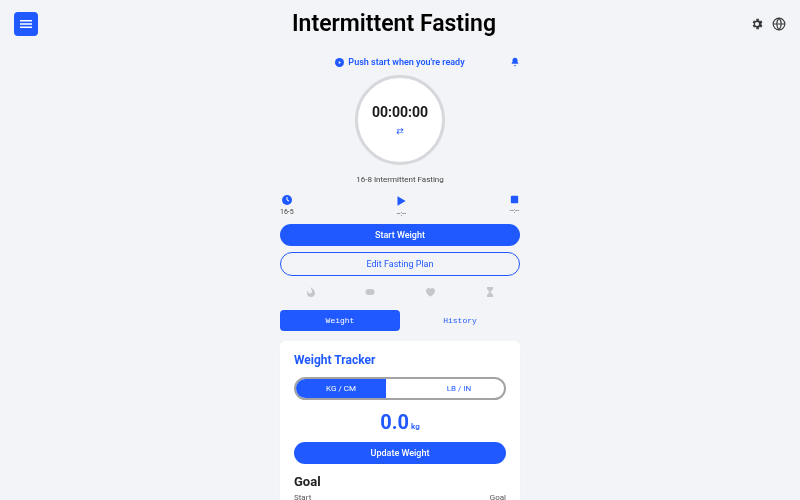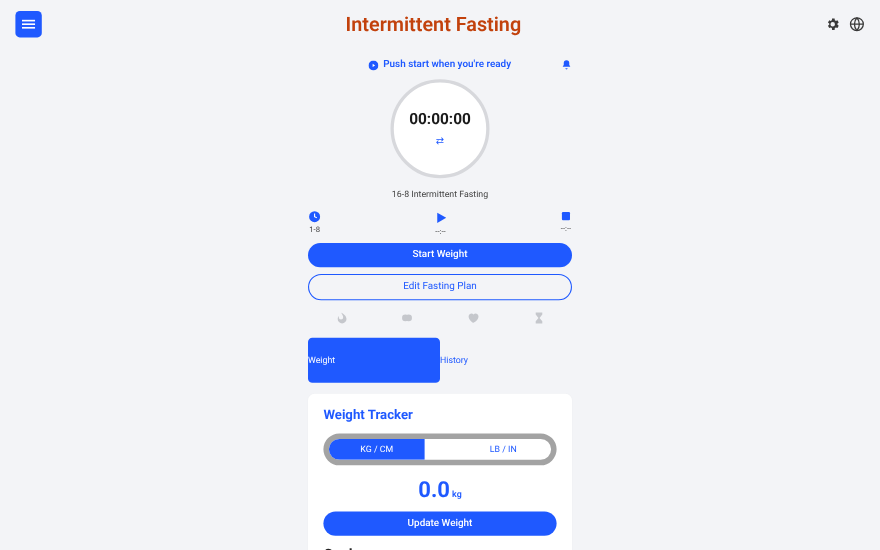--- a/index.html
+++ b/index.html
@@ -1,20 +1,20 @@
 <!DOCTYPE html>
 <html><head>
 <meta charset="utf-8">
 <style>
 * { margin: 0; padding: 0; box-sizing: border-box; font-family: -apple-system, BlinkMacSystemFont, "Segoe UI", Roboto, sans-serif; }
 body { background: #f3f4f7; height: 500px; width: 800px; overflow: hidden; }
 .topbar { display: flex; align-items: center; justify-content: space-between; padding: 10px 14px; }
 .hamburger { width: 24px; height: 24px; background: #1f59ff; border-radius: 4px; display: flex; align-items: center; justify-content: center; cursor: pointer; }
 .hamburger svg { width: 12px; height: 12px; }
-.title { font-size: 18px; font-weight: 600; color: #c2410c; }
+.title { font-size: 23px; font-weight: 600; color: #000000; }
 .topright { display: flex; gap: 8px; align-items: center; }
 .cogicon, .globe { width: 14px; height: 14px; color: #3a3a3a; cursor: pointer; }
 
 .main { width: 240px; margin: 10px auto 0; display: flex; flex-direction: column; align-items: center; }
 .statusrow { width: 100%; display: flex; align-items: center; justify-content: space-between; margin-bottom: 8px; }
 .status { display: flex; align-items: center; gap: 4px; color: #1f59ff; font-size: 9px; font-weight: 600; margin: 0 auto; }
 .bell { width: 10px; height: 10px; color: #1f59ff; }
 
 .clockwrap { width: 90px; height: 90px; border-radius: 50%; border: 3px solid #d7d8dc; display: flex; flex-direction: column; align-items: center; justify-content: center; background: #fff; }
 .clocktime { font-size: 14px; font-weight: 700; color: #1a1a1a; }
@@ -25,26 +25,26 @@
 .ctrl { display: flex; flex-direction: column; align-items: center; gap: 2px; }
 .ctrl .ic { color: #1f59ff; }
 .ctrl .lbl { font-size: 7px; color: #444; }
 .btn { width: 100%; border-radius: 20px; font-size: 9px; padding: 6px 0; text-align: center; margin-top: 6px; cursor: pointer; }
 .btn.primary { background: #1f59ff; color: #fff; font-weight: 500; }
 .btn.outline { background: transparent; color: #1f59ff; border: 1px solid #1f59ff; }
 .iconrow { width: 100%; display: flex; justify-content: space-around; margin-top: 10px; }
 .iconrow .gi { width: 12px; height: 12px; color: #c5c7cc; }
 
 .tabs { width: 100%; display: flex; margin-top: 12px; }
-.tab { flex: 1; text-align: left; font-size: 8px; padding: 16px 0; color: #1f59ff; cursor: pointer; }
+.tab { flex: 1; text-align: center; font-size: 8px; padding: 6px 0; color: #1f59ff; cursor: pointer; font-family: Liberation Mono, monospace; }
 .tab.active { background: #1f59ff; color: #fff; border-radius: 4px; }
 
 .card { width: 100%; background: #fff; border-radius: 6px; margin-top: 10px; padding: 12px 14px; box-shadow: 0 1px 2px rgba(0,0,0,0.04); }
 .card h3 { color: #1f59ff; font-size: 12px; font-weight: 700; }
-.unittoggle { display: flex; margin-top: 10px; border-radius: 20px; overflow: hidden; border: 5px solid #a3a3a3; gap: 28px; }
+.unittoggle { display: flex; margin-top: 10px; border-radius: 20px; overflow: hidden; border: 2px solid #a3a3a3; gap: 28px; }
 .unit { flex: 1; text-align: center; font-size: 8px; padding: 5px 0; cursor: pointer; color: #1f59ff; }
 .unit.active { background: #1f59ff; color: #fff; }
 .weightval { text-align: center; margin-top: 10px; }
 .weightval .num { font-size: 20px; font-weight: 700; color: #1f59ff; }
 .weightval .u { font-size: 8px; font-weight: 600; color: #1f59ff; margin-left: 2px; }
 .motiv { font-size: 8px; text-align: center; color: #555; margin-top: 2px; }
 .goalh { font-size: 13px; font-weight: 700; color: #222; margin-top: 10px; }
 .goalrow { display: flex; justify-content: space-between; margin-top: 4px; }
 .goalcol { font-size: 8px; color: #555; }
 </style>
@@ -91,21 +91,21 @@
     <div class="swapicon">⇄</div>
   </div>
   <div class="planname">16-8 Intermittent Fasting</div>
 
   <div class="controls">
     <div class="ctrl">
       <svg class="ic" width="12" height="12" viewBox="0 0 24 24" fill="#1f59ff">
           <circle cx="12" cy="12" r="10"></circle>
           <path d="M12 6v6l4 2" stroke="#fff" stroke-width="2" fill="none"></path>
         </svg>
-      <span class="lbl">1-8</span>
+      <span class="lbl">16-5</span>
     </div>
     <div class="ctrl">
       <svg class="ic" width="14" height="14" viewBox="0 0 24 24" fill="#1f59ff">
           <polygon points="6,4 20,12 6,20"></polygon>
         </svg>
       <span class="lbl">--:--</span>
     </div>
     <div class="ctrl">
       <svg class="ic" width="11" height="11" viewBox="0 0 24 24" fill="#1f59ff">
           <rect x="4" y="4" width="16" height="16" rx="2"></rect>

